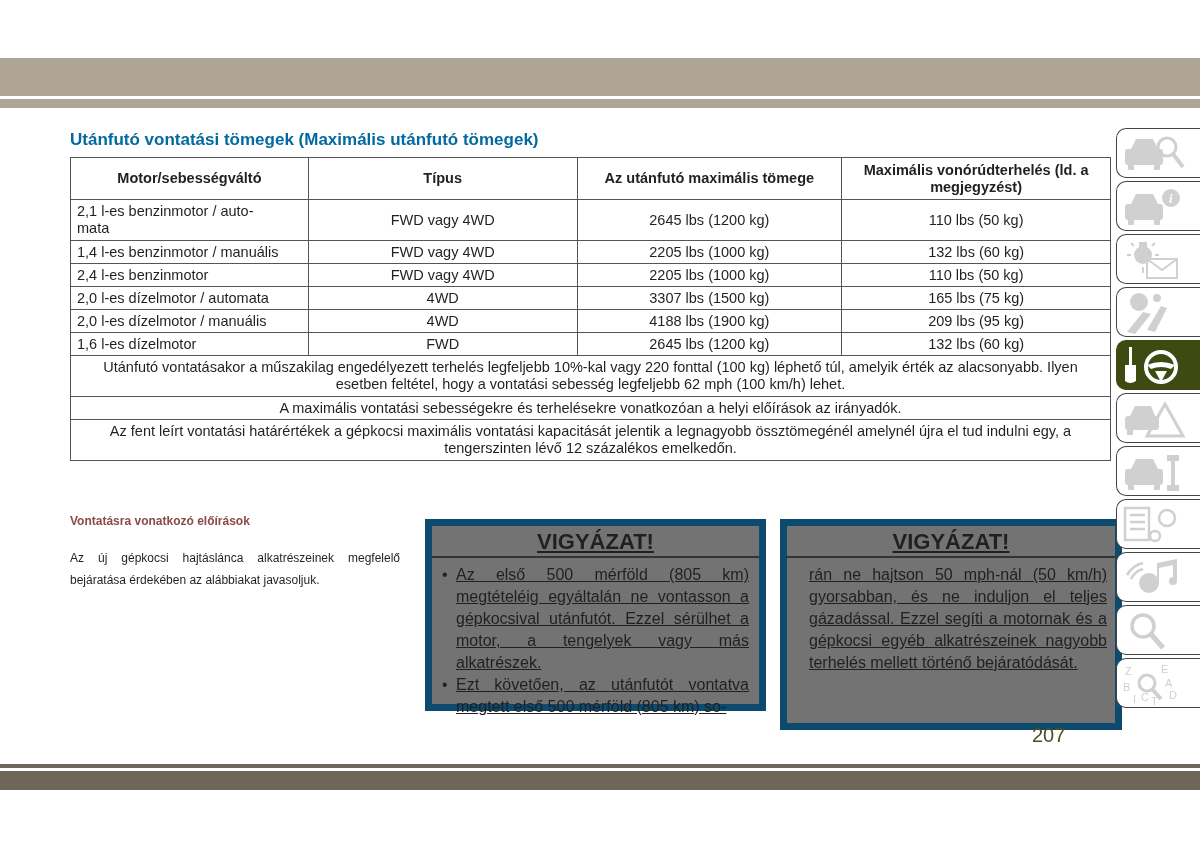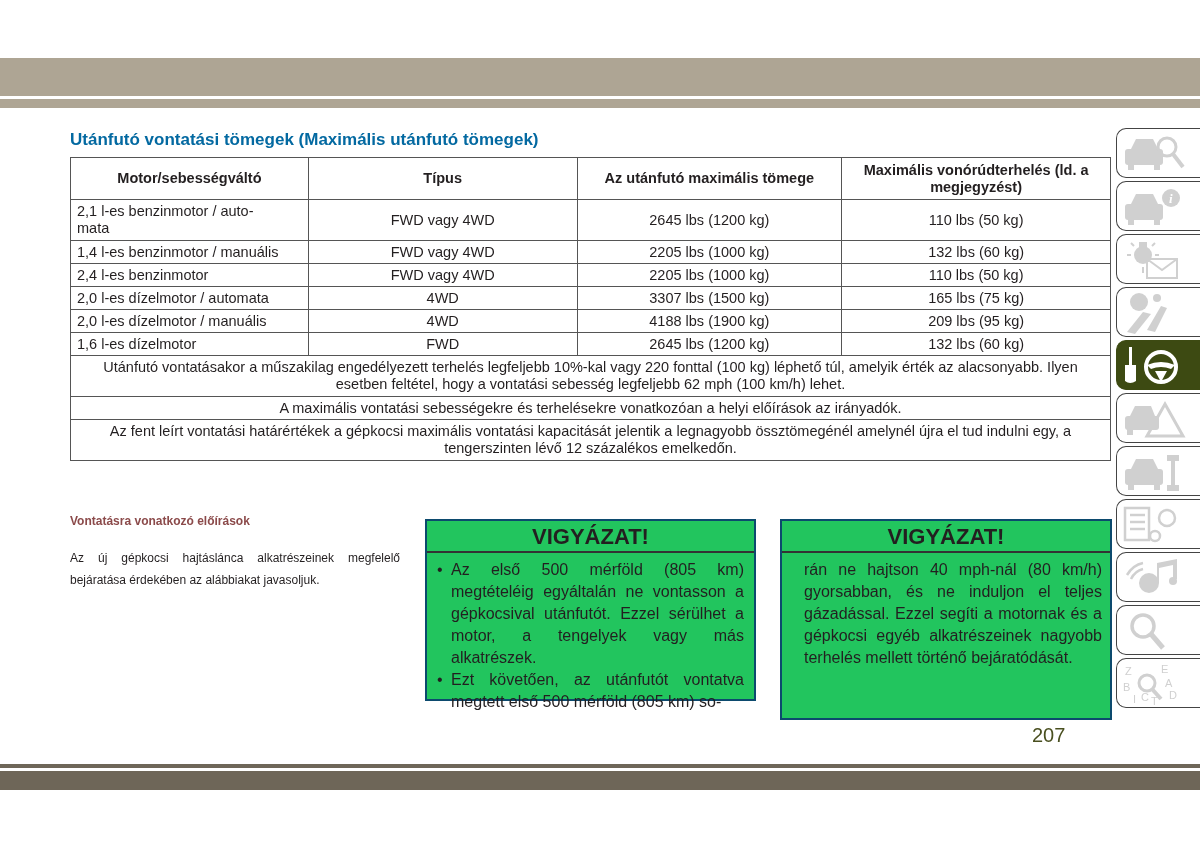--- a/index.html
+++ b/index.html
@@ -18,21 +18,21 @@
   table.tow td { height:22px; text-align:center; }
   table.tow td.left { text-align:left; }
   table.tow tr.tall td { height:40px; }
   table.tow td.note { height:22px; }
   table.tow td.note2 { height:40px; }
   table.tow td.note-last { height:36px; vertical-align:top; padding-top:2px; }
 
   .h-sub { position:absolute; left:70px; top:514px; font-size:12px; font-weight:bold; color:#8b4a4a; white-space:nowrap; }
   .intro { position:absolute; left:70px; top:547px; width:330px; font-size:12px; line-height:22px; text-align:justify; }
 
-  .warn { position:absolute; border:2px solid #0c4a6e; background:#22c55e; }
+  .warn { position:absolute; border:7px solid #0c4a6e; background:#737373;text-decoration:underline; }
   .warn .wt { border-bottom:2px solid #333; text-align:center; font-weight:bold; font-size:22px; height:30px; line-height:31px; }
   .warn .wb { padding:6px 10px 6px 10px; font-size:16px; line-height:22px; text-align:justify; }
   .w1 { left:425px; top:519px; width:327px; height:178px; }
   .w2 { left:780px; top:519px; width:328px; height:197px; }
   .w1 ul { margin:0; padding:0; list-style:none; }
   .w1 li { position:relative; padding-left:14px; }
   .w1 li .bul { position:absolute; left:0; top:0; }
 
   .tabs { position:absolute; left:1116px; top:128px; width:84px; }
   .tab { position:absolute; left:0; width:84px; height:50px; border:1.5px solid #444; border-right:none; border-radius:10px 0 0 10px; background:#fff; box-sizing:border-box; }
@@ -120,21 +120,21 @@
   <div class="wb">
     <ul>
       <li><span class="bul">•</span><span>Az első 500 mérföld (805 km) megtételéig egyáltalán ne vontasson a gépkocsival utánfutót. Ezzel sérülhet a motor, a tengelyek vagy más alkatrészek.</span></li>
       <li><span class="bul">•</span><span>Ezt követően, az utánfutót vontatva megtett első 500 mérföld (805 km) so-</span></li>
     </ul>
   </div>
 </div>
 
 <div class="warn w2">
   <div class="wt">VIGYÁZAT!</div>
-  <div class="wb" style="padding-left:22px;padding-right:8px;">rán ne hajtson 40 mph-nál (80 km/h) gyorsabban, és ne induljon el teljes gázadással. Ezzel segíti a motornak és a gépkocsi egyéb alkatrészeinek nagyobb terhelés mellett történő bejáratódását.</div>
+  <div class="wb" style="padding-left:22px;padding-right:8px;">rán ne hajtson 50 mph-nál (50 km/h) gyorsabban, és ne induljon el teljes gázadással. Ezzel segíti a motornak és a gépkocsi egyéb alkatrészeinek nagyobb terhelés mellett történő bejáratódását.</div>
 </div>
 
 <div class="tabs">
   <div class="tab" style="top:0px">
     <svg width="70" height="42" viewBox="0 0 70 42">
         <g fill="#d0d0d0">
           <rect x="4" y="16" width="38" height="16" rx="3"></rect>
           <path d="M10 16 L15 6 H32 L37 16Z"></path>
           <rect x="7" y="31" width="6" height="6"></rect>
           <rect x="33" y="31" width="6" height="6"></rect>

